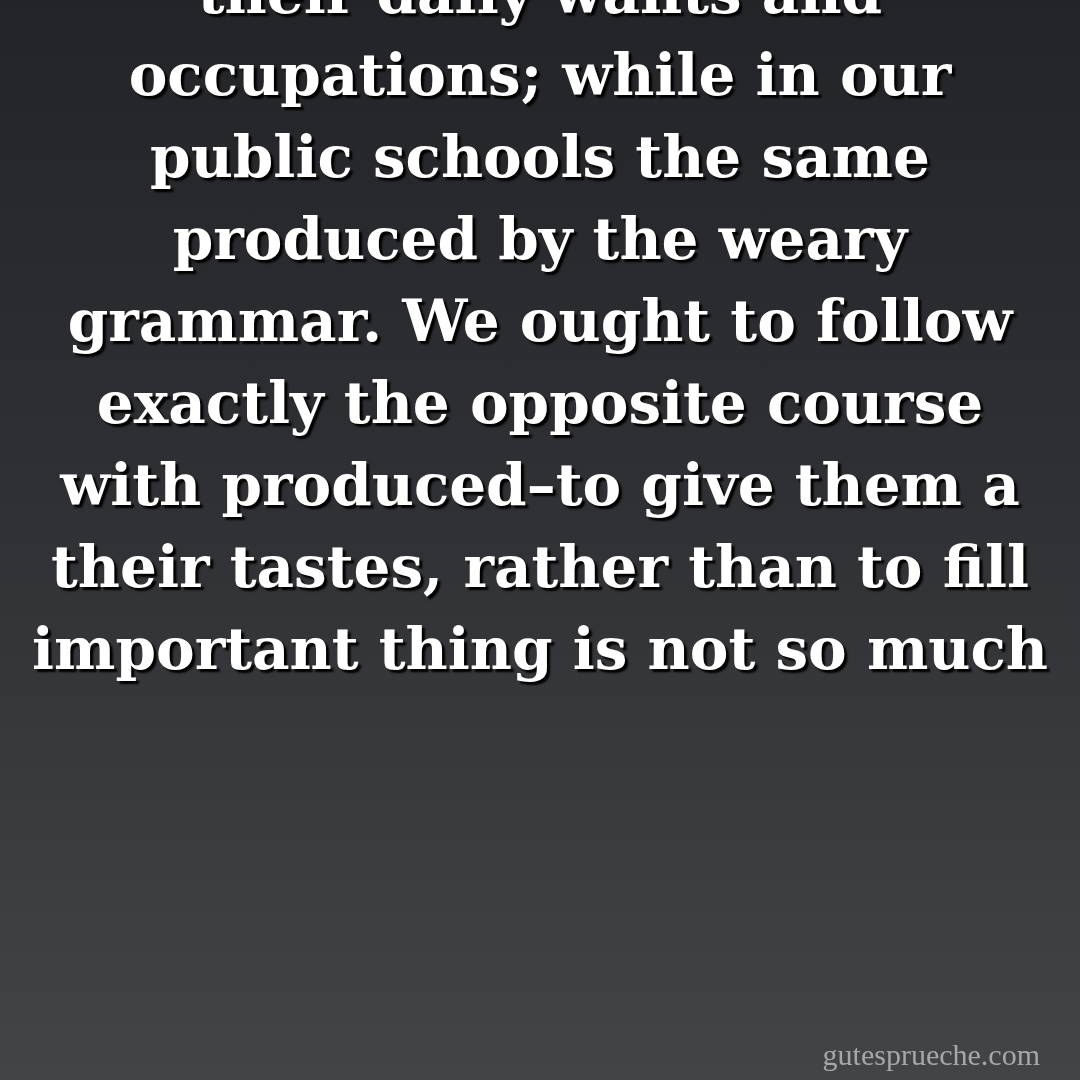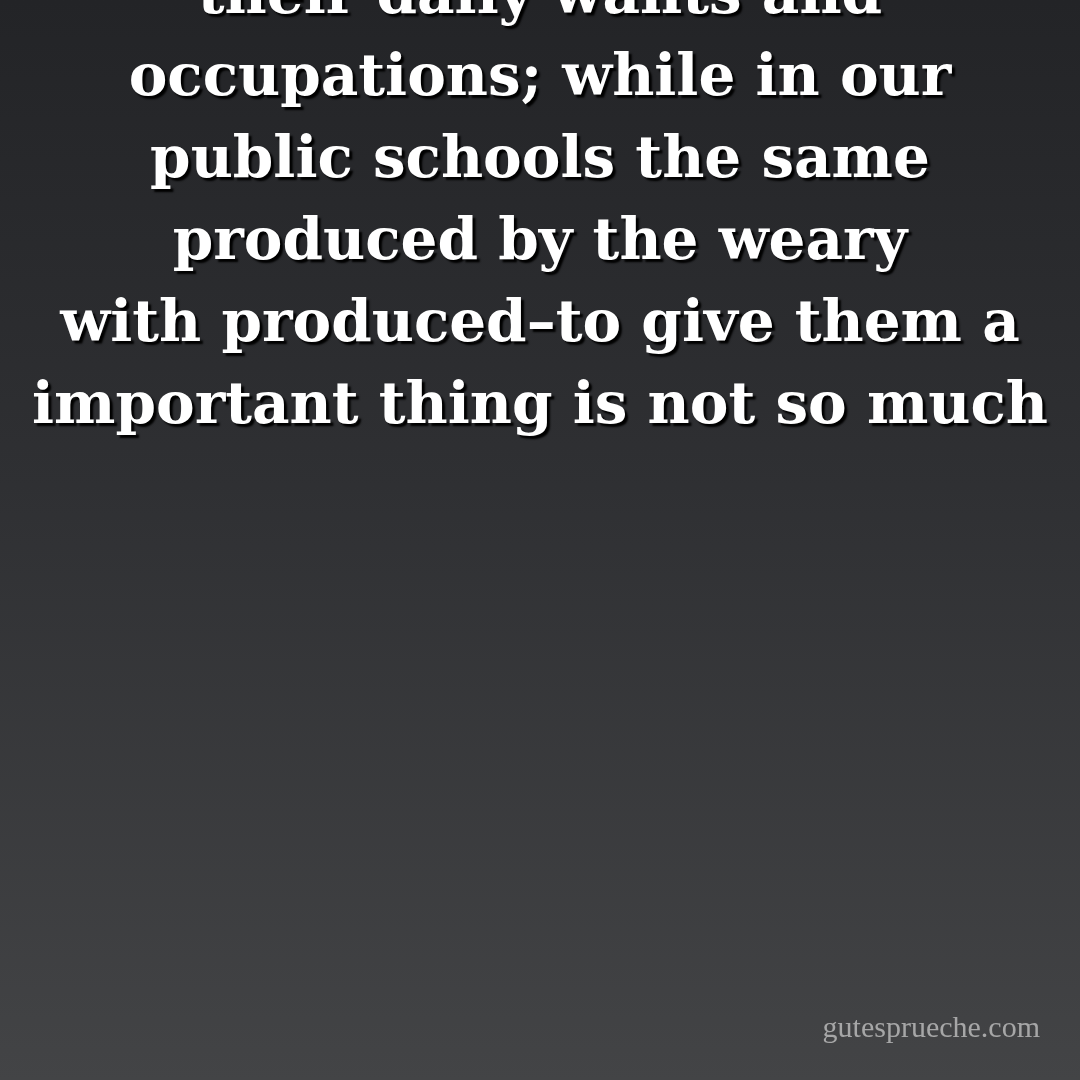--- a/index.html
+++ b/index.html
@@ -13,31 +13,34 @@
     top:-48px;
     text-align:center;
     font-family:"DejaVu Serif", "Liberation Serif", serif;
     color:#ffffff;
     font-size:58px;
     line-height:82px;
     text-shadow: 3px 3px 2px #000000;
   }
   .quote .line { display:block; white-space:nowrap;font-weight:bold; }
   .watermark {
-    position:absolute; right:40px; top:1010px;
+    position:absolute; right:40px; top:1038px;
     font-family:"Liberation Serif", "DejaVu Serif", serif;
     font-size:30px;
     color:rgba(200,200,200,0.75);
   }
 </style>
 </head>
 <body>
 
 <div class="quote">
   <span class="line">their daily wants and</span>
   <span class="line">occupations; while in our</span>
   <span class="line">public schools the same</span>
   <span class="line">produced by the weary</span>
+  <span class="line">grammar. We ought to follow</span>
+  <span class="line">exactly the opposite course</span>
   <span class="line">with produced–to give them a</span>
+  <span class="line">their tastes, rather than to fill</span>
   <span class="line">important thing is not so much</span>
 </div>
 
 <div class="watermark">gutesprueche.com</div>
 
 </body></html>

